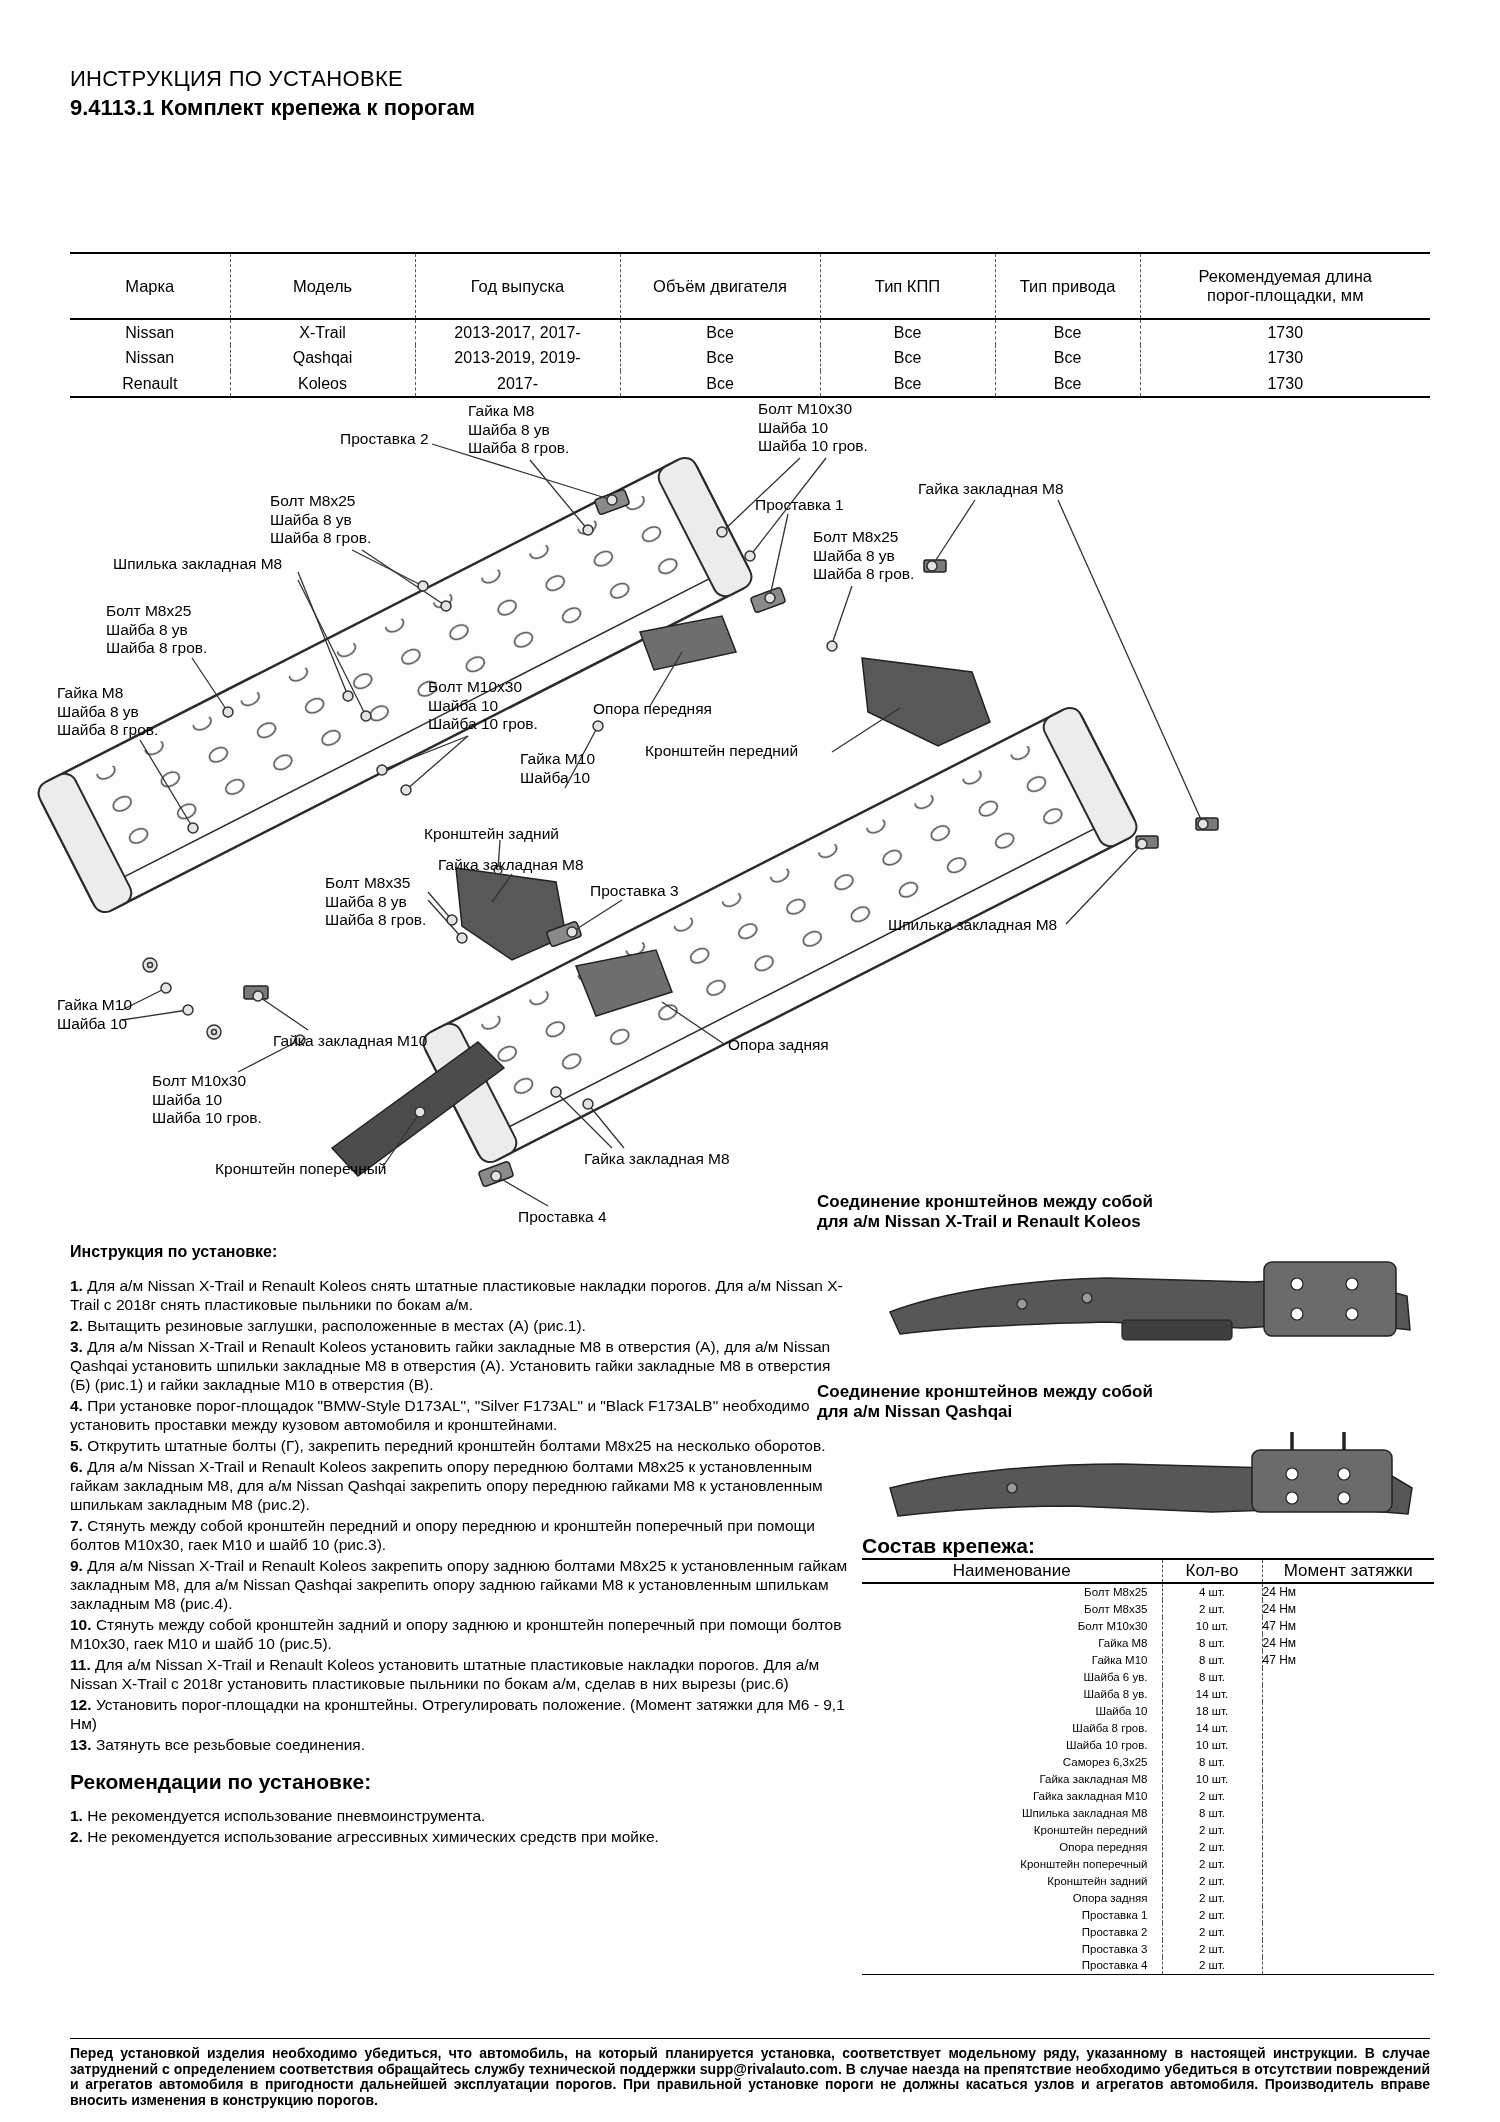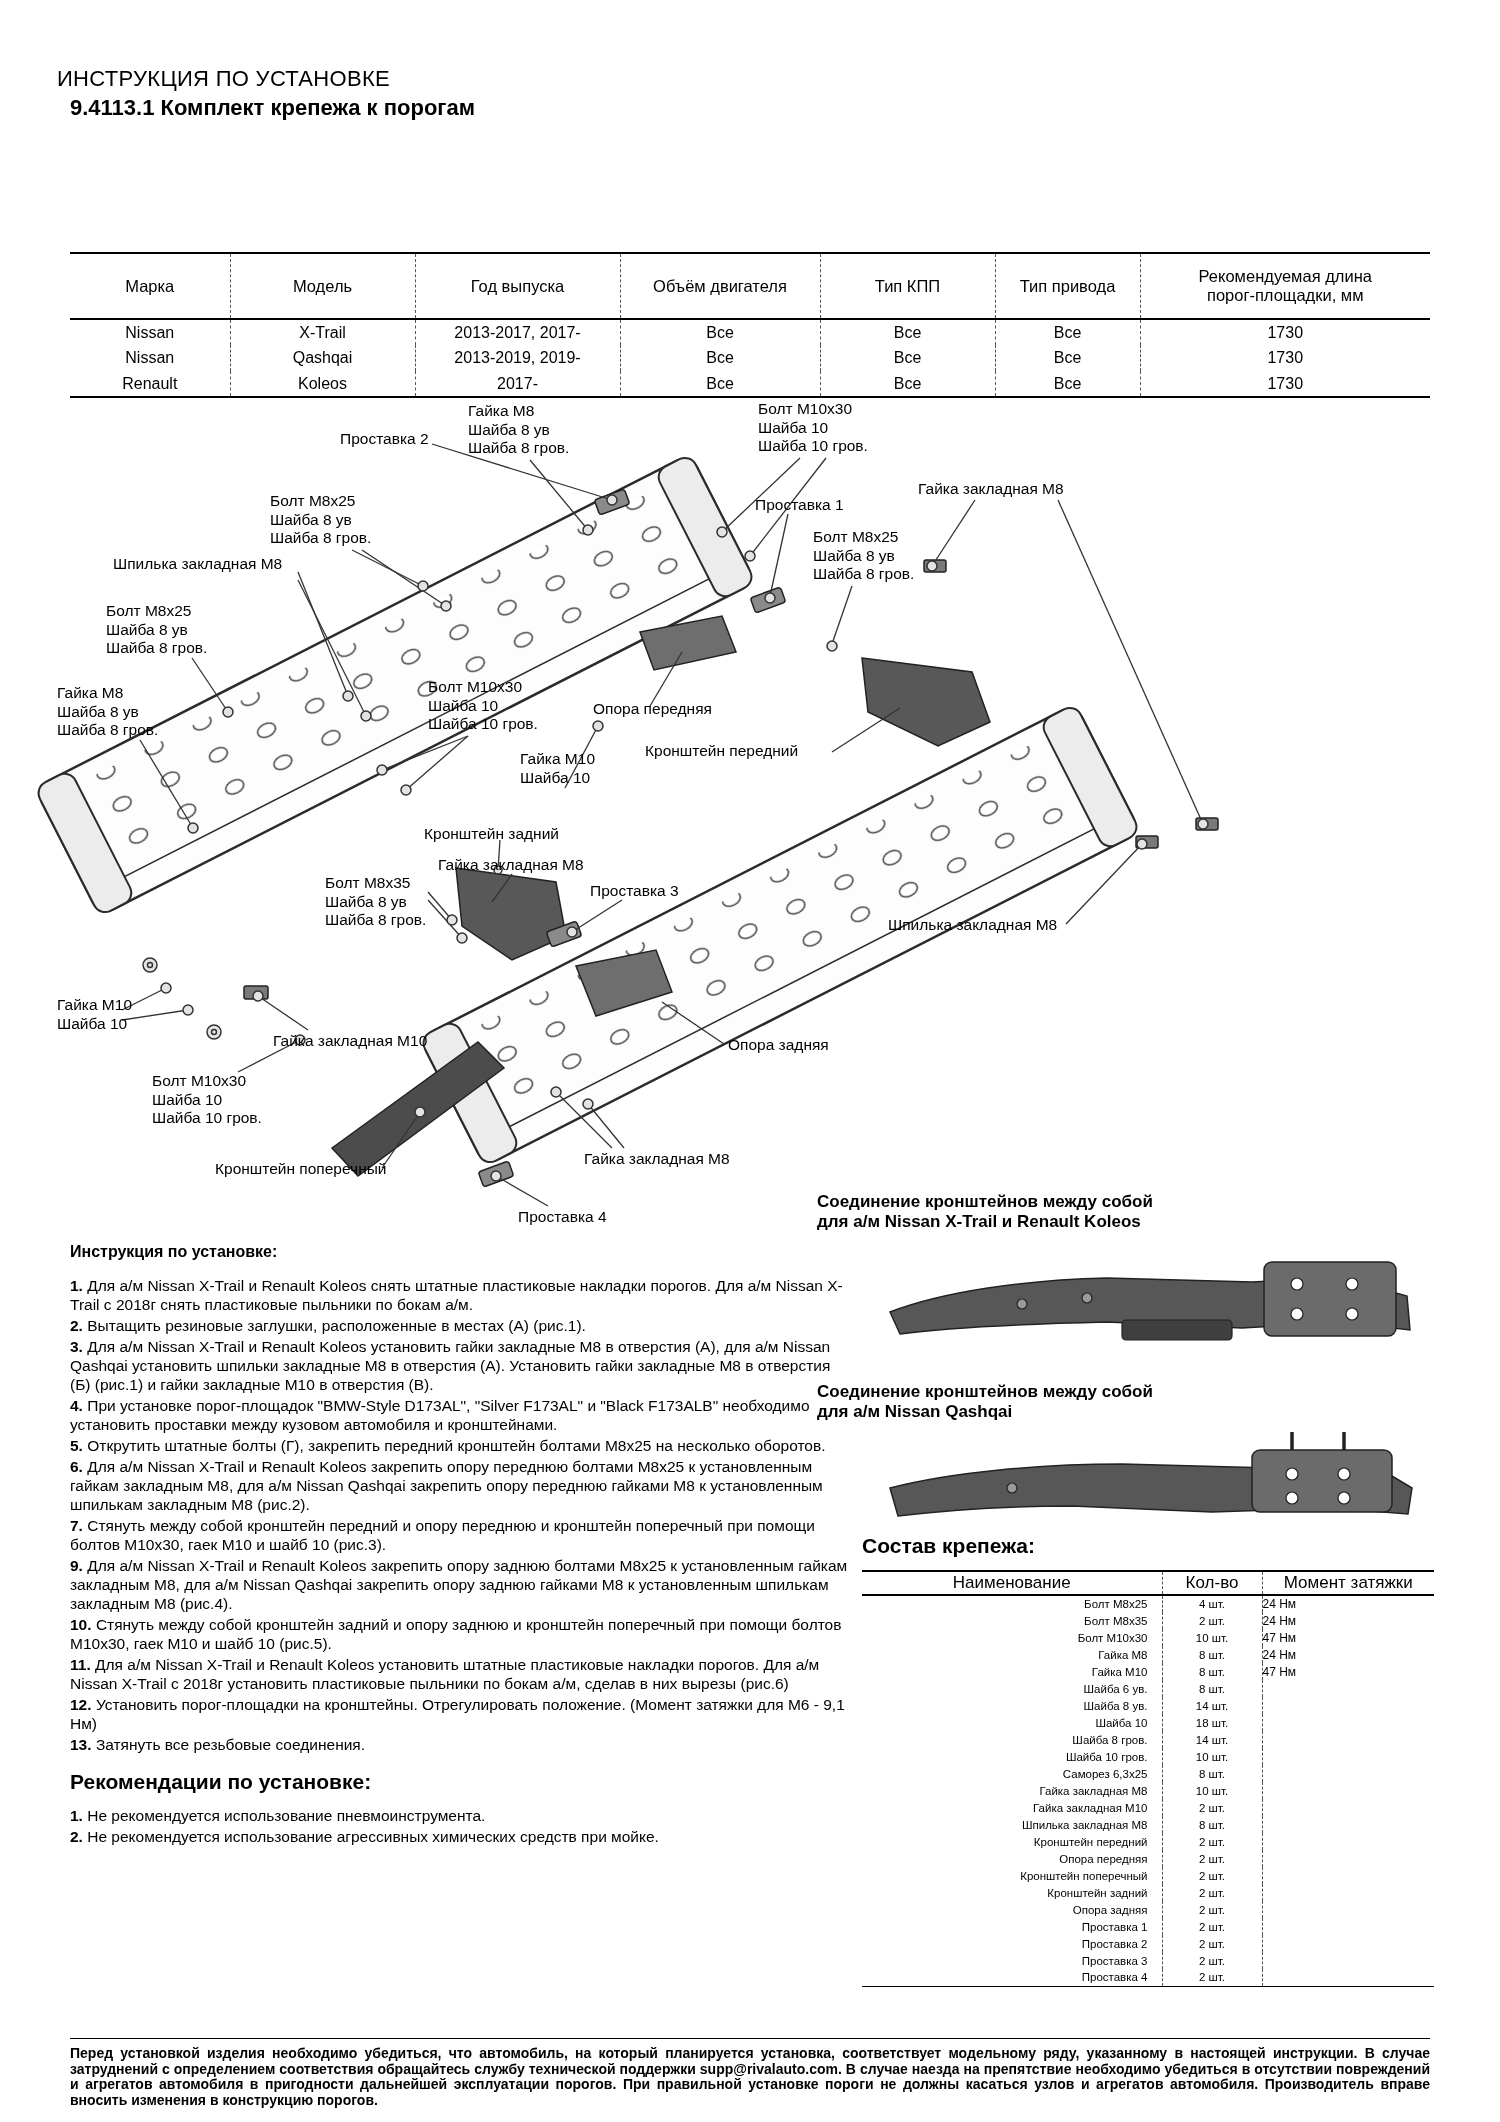--- a/index.html
+++ b/index.html
@@ -1,21 +1,21 @@
 <!DOCTYPE html>
 <html><head>
 <meta charset="utf-8">
 <style>
   *{margin:0;padding:0;box-sizing:border-box}
   html,body{background:#9a9a9a}
   .page{
     position:relative;width:1500px;height:2122px;margin:0 auto;background:#fff;
     font-family:"Liberation Sans",sans-serif;color:#000;overflow:hidden;
   }
-  .doc-kicker{position:absolute;left:57px;top:66px;font-size:22px;letter-spacing:.3px}
+  .doc-kicker{position:absolute;left:70px;top:66px;font-size:22px;letter-spacing:.3px}
   .doc-title{position:absolute;left:70px;top:95px;font-size:22px;font-weight:bold}
 
   
   .vehicle-table{position:absolute;left:70px;top:252px;width:1360px;border-collapse:collapse;table-layout:fixed}
   .vehicle-table thead tr{border-top:2px solid #000;border-bottom:2px solid #000}
   .vehicle-table tbody{border-bottom:2px solid #000}
   .vehicle-table th{font-weight:normal;font-size:16.5px;height:66px;vertical-align:middle;text-align:center;white-space:pre-line}
   .vehicle-table td{font-size:16px;height:26px;text-align:center;vertical-align:middle}
   .vehicle-table th + th, .vehicle-table td + td{border-left:1.4px dashed #555}
 
@@ -34,21 +34,21 @@
 
   
   .instructions{position:absolute;left:70px;top:1242px;width:778px;font-size:15.5px;line-height:19px}
   .sec-heading{font-weight:bold;font-size:16px;margin-bottom:15px}
   .instr-item{margin-bottom:2px}
   .instr-item .num{font-weight:bold}
   .rec-heading{font-weight:bold;font-size:21px;margin:18px 0 15px}
 
   
   .parts{position:absolute;left:862px;top:1534px;width:572px}
-  .parts-heading{font-size:21px;font-weight:bold;margin-bottom:12px}
+  .parts-heading{font-size:21px;font-weight:bold;}
   .parts-table{width:100%;border-collapse:collapse;table-layout:fixed}
   .parts-table thead tr{border-top:2px solid #000;border-bottom:2px solid #000}
   .parts-table tbody{border-bottom:1.5px solid #000}
   .parts-table th{font-weight:normal;font-size:17px;height:24px;text-align:center;vertical-align:middle}
   .parts-table td{font-size:11.5px;height:17px;vertical-align:middle}
   .parts-table th + th, .parts-table td + td{border-left:1.3px dashed #555}
   .parts-table td.p-name{text-align:right;padding-right:14px}
   .parts-table td.p-qty{text-align:center}
   .parts-table td.p-torque{text-align:left;font-size:12px}
 

